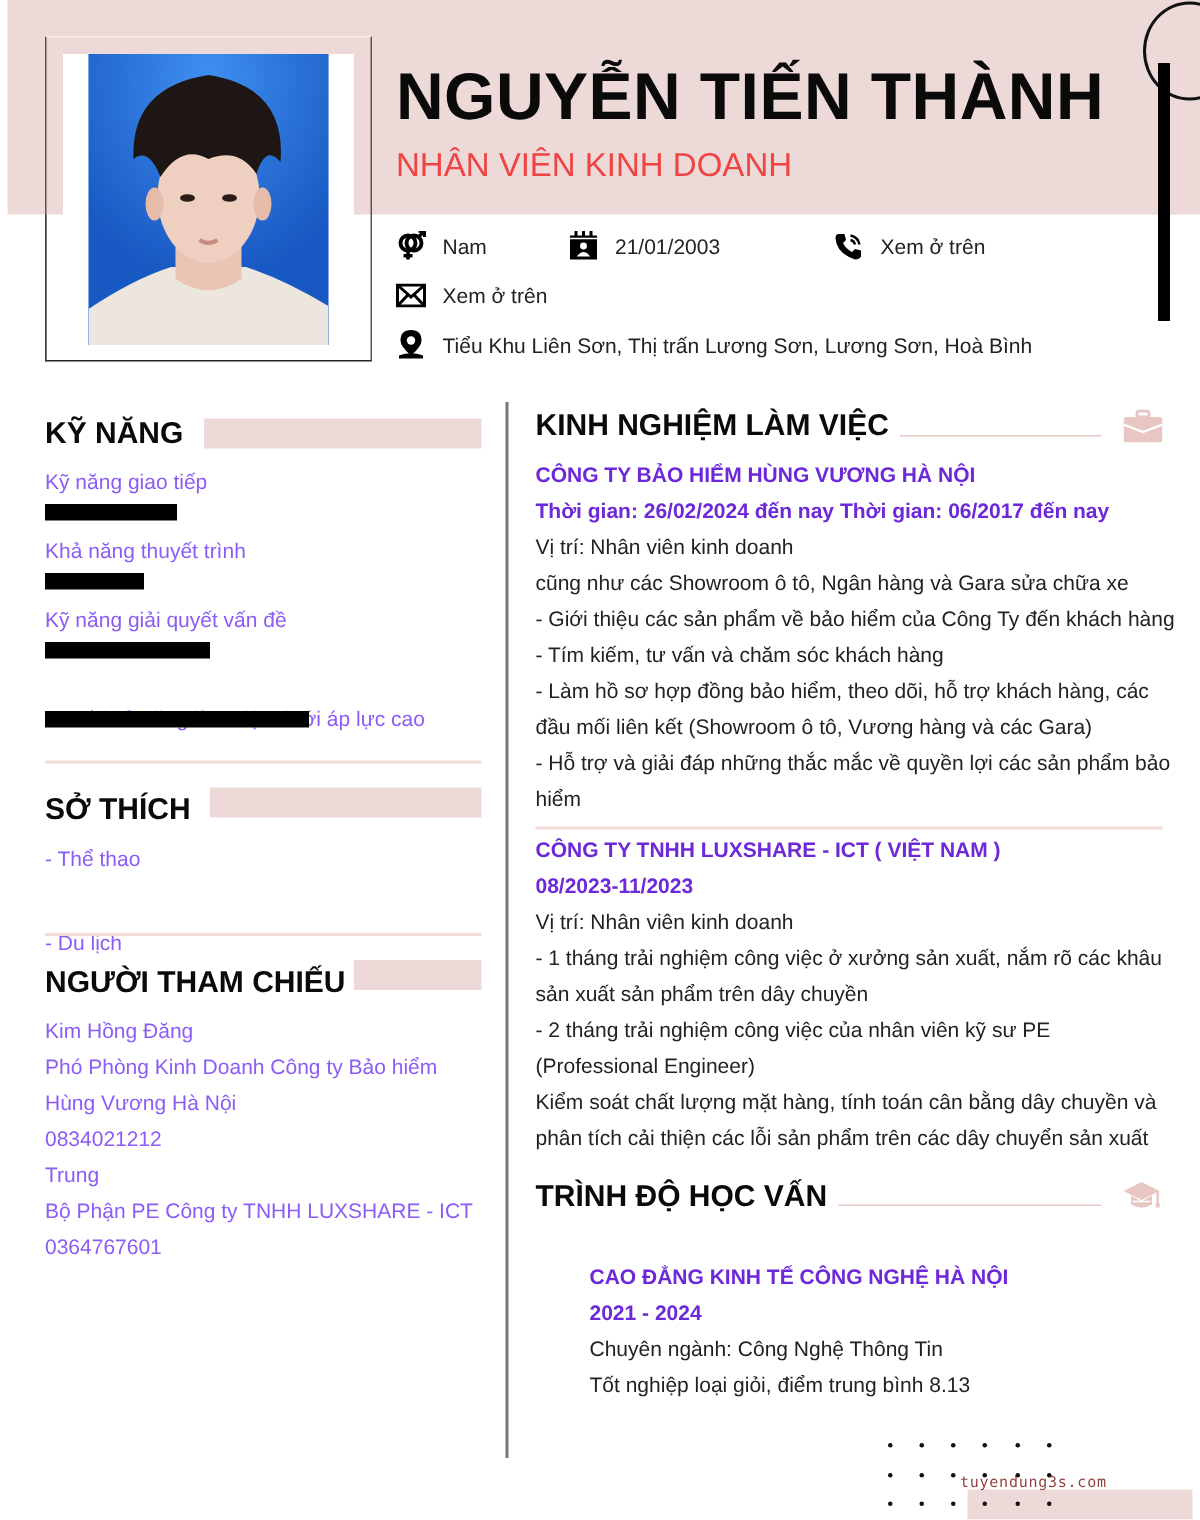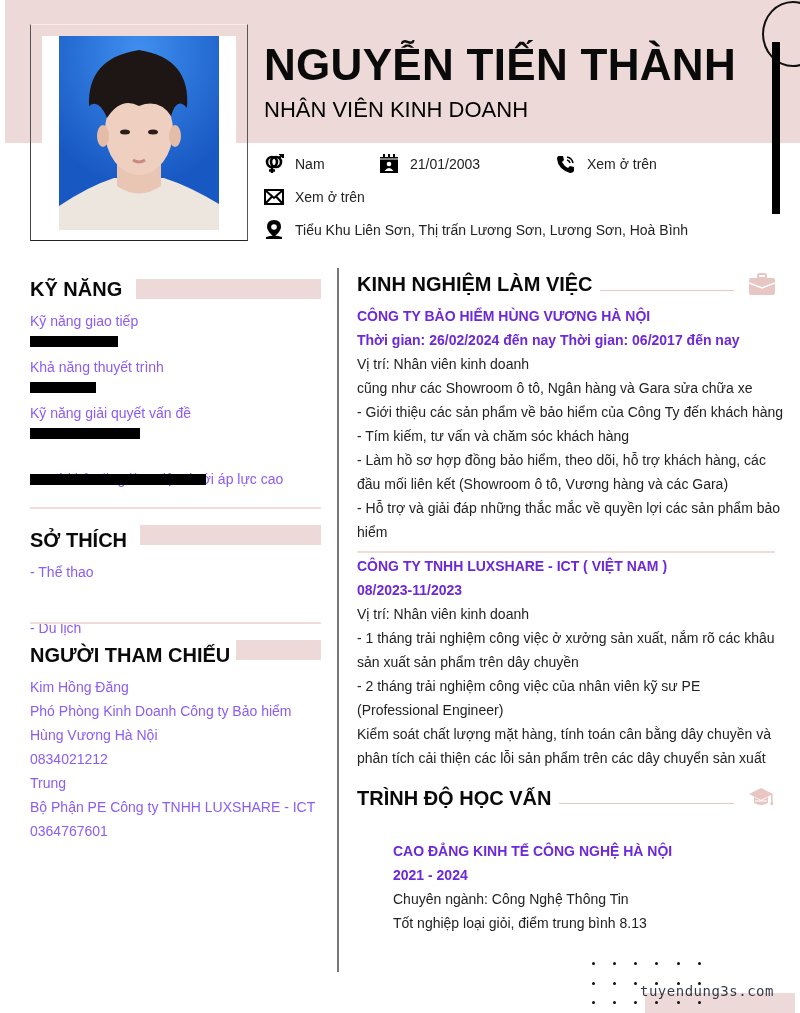--- a/index.html
+++ b/index.html
@@ -7,21 +7,21 @@
     body { position: relative; font-family: "Liberation Sans", sans-serif; color: #111; }
 
     .header-band { position: absolute; left: 5px; top: 0; width: 795px; height: 143px; background: #eddad8; }
     .photo-frame { position: absolute; left: 30px; top: 24px; width: 218px; height: 217px; border: 1px solid #f7ecea; border-bottom: 1px solid #222; border-left: 1px solid #555; border-right: 1px solid #555; background: transparent; }
     .photo-frame::before { content: ""; position: absolute; left: -1px; top: 118px; width: 1px; height: 98px; background: #444; }
     .photo-white { position: absolute; left: 42px; top: 36px; width: 194px; height: 194px; background: #fff; }
     .photo { position: absolute; left: 59px; top: 36px; width: 160px; height: 194px; overflow: hidden; background: linear-gradient(180deg, #1a5bc4 0%, #1f6ad6 40%, #2a73d8 100%); }
     .photo svg { display: block; }
 
     .name { position: absolute; left: 264px; top: 40px; font-size: 44px; font-weight: bold; letter-spacing: 0.3px; color: #0a0a0a; white-space: nowrap; }
-    .title { position: absolute; left: 264px; top: 97px; font-size: 22px; color: #000000; white-space: nowrap; }
+    .title { position: absolute; left: 264px; top: 97px; font-size: 22px; color: #ef4444; white-space: nowrap; }
 
     .deco-circle { position: absolute; left: 762px; top: 1px; width: 62px; height: 66px; border: 2px solid #111; border-radius: 50%; }
     .deco-bar { position: absolute; left: 772px; top: 42px; width: 8px; height: 172px; background: #000; }
 
     .contact { position: absolute; display: flex; align-items: center; font-size: 14px; color: #222; white-space: nowrap; }
     .contact .ic { width: 20px; height: 20px; margin-right: 11px; display: inline-flex; align-items: center; justify-content: center; }
 
     .col-divider { position: absolute; left: 337px; top: 268px; width: 2px; height: 704px; background: #777; }
 
     .sec-title { position: absolute; font-size: 20px; font-weight: bold; color: #0a0a0a; white-space: nowrap; }
@@ -32,21 +32,21 @@
     .txt { position: absolute; font-size: 14px; color: #8b5cf6; white-space: nowrap; line-height: 24px; }
     .bold { font-weight: bold; color: #6d28d9; }
     .skill-bar { position: absolute; height: 11px; background: #000; }
 
     .para { position: absolute; left: 357px; width: 425px; font-size: 14px; color: #222; line-height: 24px; }
     .para div { white-space: nowrap; }
 
     .dots { position: absolute; left: 590px; top: 960px; }
     .dot { position: absolute; width: 3px; height: 3px; border-radius: 50%; background: #111; }
     .corner-block { position: absolute; left: 645px; top: 993px; width: 150px; height: 20px; background: #eddad8; }
-    .watermark { position: absolute; left: 640px; top: 983px; font-family: "DejaVu Sans Mono", monospace; font-size: 14px; color: #0f172a; letter-spacing: 0.5px; opacity: 0.85; }
+    .watermark { position: absolute; left: 640px; top: 983px; font-family: "DejaVu Sans Mono", monospace; font-size: 10px; color: #7f1d1d; letter-spacing: 0.5px; opacity: 0.85; }
   </style>
 </head>
 <body>
 
 <div class="header-band"></div>
 <div class="photo-frame"></div>
 <div class="photo-white"></div>
 <div class="photo">
   <svg width="160" height="194" viewBox="0 0 160 194">
     <defs>

